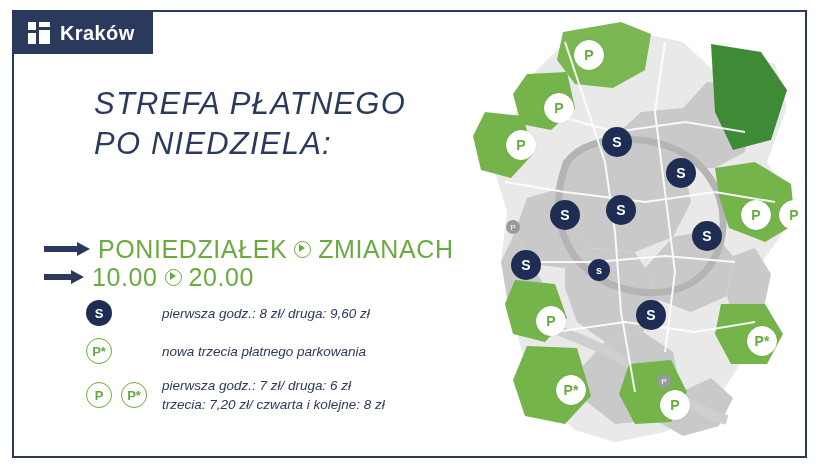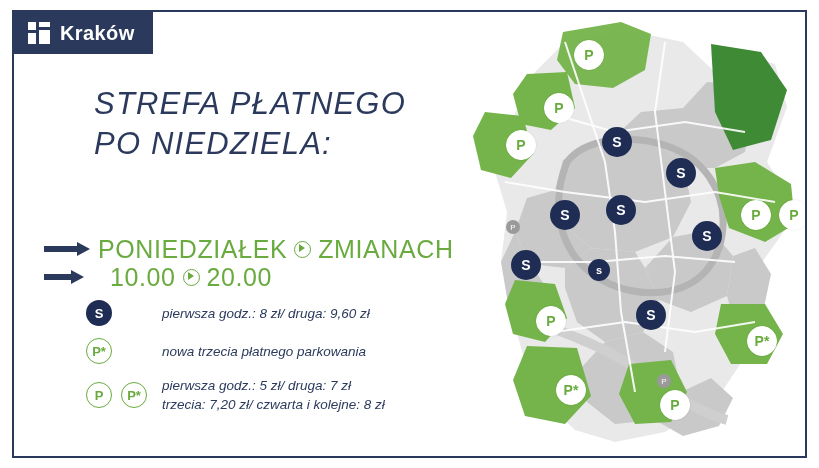--- a/index.html
+++ b/index.html
@@ -79,21 +79,21 @@
 
   
   .arrow-row {
     position: absolute;
     left: 30px;
     display: flex;
     align-items: center;
     height: 26px;
   }
   #arrow-row-days { top: 224px; }
-  #arrow-row-hours { top: 252px; gap: 18px; }
+  #arrow-row-hours { top: 252px; }
 
   .arrow {
     position: relative;
     width: 46px;
     height: 14px;
     flex: none;
     margin-right: 8px;
   }
   .arrow .shaft {
     position: absolute;
@@ -360,21 +360,21 @@
           <span class="lt-line">nowa trzecia płatnego parkowania</span>
         </div>
       </div>
 
       <div class="legend-row">
         <div class="legend-icons">
           <span class="pin white">P</span>
           <span class="pin white">P*</span>
         </div>
         <div class="legend-text">
-          <span class="lt-line">pierwsza godz.: 5 zł/ druga: 7 zł</span>
+          <span class="lt-line">pierwsza godz.: 7 zł/ druga: 6 zł</span>
           <span class="lt-line">trzecia: 7,20 zł/ czwarta i kolejne: 8 zł</span>
         </div>
       </div>
 
     </div>
 
   </div>
 </div>
 
 </body></html>

